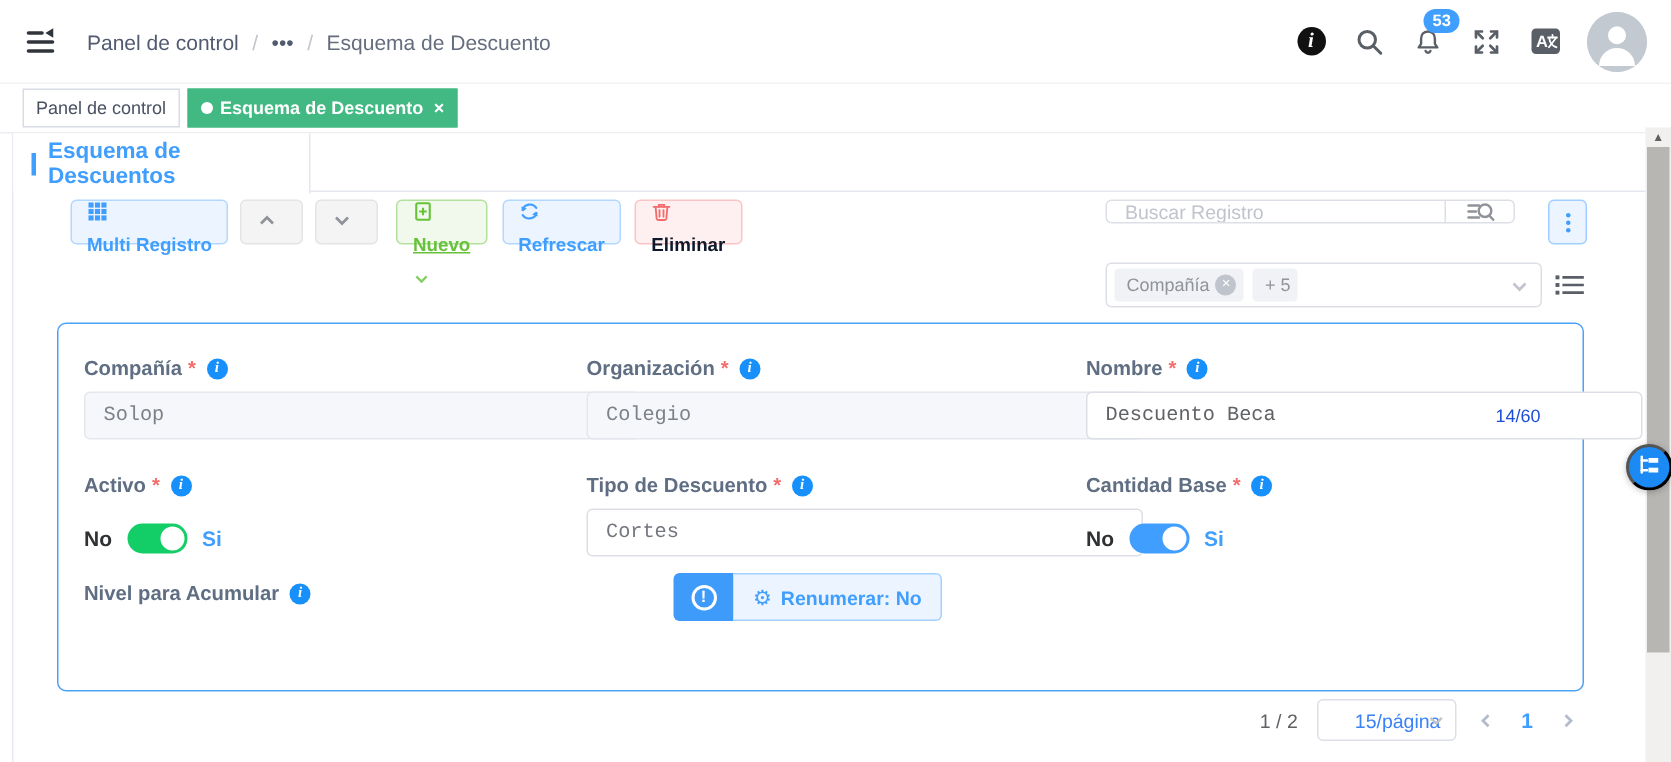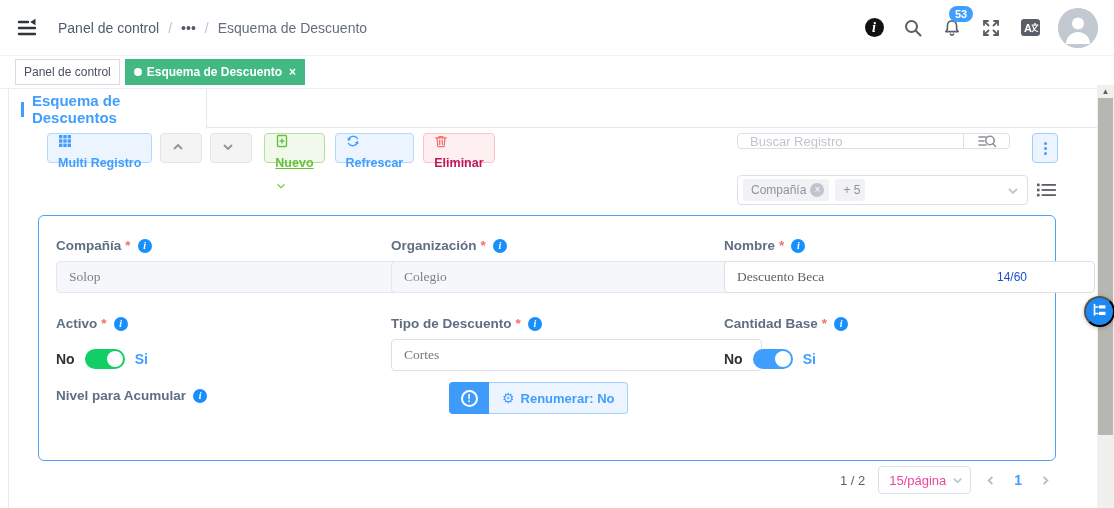--- a/index.html
+++ b/index.html
@@ -42,21 +42,21 @@
 
   
   .btnrow { position:absolute; left:47px; top:133px; display:flex; align-items:center; }
   .btn { height:30px; border-radius:4px; display:inline-flex; align-items:flex-start; gap:5px;
     font-size:12.5px; font-weight:700; padding:0 10px; cursor:pointer; border:1px solid transparent;flex-direction:column; }
   .btn-blue { color:#409eff; background:#ecf5ff; border-color:#b3d8ff; }
   .btn-gray { width:42px; justify-content:center; background:#f4f4f5; border-color:#e4e4e7; margin-left:8px; }
   .btn-green { color:#67c23a; background:#f0f9eb; border-color:#b3e19d; margin-left:12px; font-weight:700;text-decoration:underline; }
   .btn-green .divider { width:1px; height:18px; background:#c9e9b5; margin:0 4px 0 6px; }
   .btn-refresh { margin-left:10px; }
-  .btn-red { color:#be185d; background:#fef0f0; border-color:#fbc4c4; margin-left:9px; }
+  .btn-red { color:#0f172a; background:#fef0f0; border-color:#fbc4c4; margin-left:9px; }
 
   .search-box { position:absolute; left:737px; top:133px; width:273px; height:16px; background:#fff;
     border:1px solid #dcdfe6; border-radius:4px; display:flex; }
   .search-box input { flex:1; border:none; outline:none; padding:0 12px; font-size:13px; color:#606266;
     font-family:inherit; background:transparent; }
   .search-box input::placeholder { color:#c0c4cc; }
   .search-append { width:46px; border-left:1px solid #dcdfe6; display:flex; align-items:center; justify-content:center; cursor:pointer; }
   .dots-btn { position:absolute; left:1032px; top:133px; width:26px; height:30px; background:#ecf5ff;
     border:1px solid #a0cfff; border-radius:4px; display:flex; flex-direction:column; align-items:center;
     justify-content:center; gap:2px; cursor:pointer; }
@@ -74,21 +74,21 @@
   
   .card { position:absolute; left:38px; top:215px; width:1018px; height:246px;
     border:1px solid #4da2f8; border-radius:6px; background:#fff; }
   .fgroup { position:absolute; width:313px; }
   .flabel { font-size:13.5px; font-weight:700; color:#5f6e82; display:flex; align-items:center; gap:4px; }
   .star { color:#f56c6c; font-weight:700; }
   .info-dot { width:14px; height:14px; border-radius:50%; background:#1890fb; color:#fff;
     font-family:"Liberation Serif",serif; font-style:italic; font-weight:bold; font-size:10px;
     display:inline-flex; align-items:center; justify-content:center; margin-left:3px; }
   .finput { width:371px; height:32px; border:1px solid #dcdfe6; border-radius:4px; background:#fff;
-    font-size:13.5px; color:#606266; padding:0 12px; outline:none; font-family:Liberation Serif, serif; }
+    font-size:13.5px; color:#606266; padding:0 12px; outline:none; font-family:Liberation Mono, monospace; }
   .finput.disabled { background:#f5f7fa; border-color:#e4e7ed; color:#7d828a; }
   .input-wrap { position:relative; width:313px; }
   .counter { position:absolute; right:10px; top:9px; font-size:12px; color:#1d4ed8; }
 
   .switch-row { display:flex; align-items:center; gap:10px; }
   .sw-off { font-size:14px; font-weight:700; color:#303133; }
   .sw-on { font-size:14px; font-weight:700; color:#409eff; }
   .switch { width:40px; height:20px; border-radius:10px; position:relative; cursor:pointer; }
   .switch.green { background:#13ce66; }
   .switch.blue { background:#409eff; }
@@ -101,21 +101,21 @@
     font-size:11px; font-weight:bold; display:flex; align-items:center; justify-content:center; }
   .ren-btn { height:32px; background:#ecf5ff; border:1px solid #a3d1ff; border-left:none;
     border-radius:0 4px 4px 0; display:flex; align-items:center; gap:6px; padding:0 13px;
     color:#409eff; font-size:13px; font-weight:600; }
   .gear { font-size:14px; line-height:1; }
 
   
   .pager { position:absolute; top:466px; right:62px; height:28px; display:flex; align-items:center; gap:13px; }
   .pg-total { font-size:13px; color:#606266; }
   .pg-size { position:relative; width:93px; height:28px; border:1px solid #dcdfe6; border-radius:4px;
-    font-size:13px; color:#ec4899; display:flex; align-items:center; padding-left:10px; cursor:pointer; background:#fff; }
+    font-size:13px; color:#3b82f6; display:flex; align-items:center; padding-left:24px; cursor:pointer; background:#fff; }
   .pg-size svg { position:absolute; right:6px; top:7px; }
   .pg-arrow { cursor:pointer; display:flex; align-items:center; }
   .pg-cur { color:#409eff; font-size:14px; font-weight:700; cursor:pointer; padding:0 4px; }
 
   
   .scrollbar { position:absolute; right:0; top:85px; width:17px; height:423px; background:#f1f0ee; }
   .sb-arrow { width:17px; height:13px; text-align:center; font-size:8px; color:#606060; line-height:13px; cursor:pointer; }
   .sb-thumb { position:absolute; left:1px; top:13px; width:15px; height:337px; background:#b8b6b3; cursor:pointer; }
   .fab { position:absolute; left:1084px; top:296px; width:31px; height:31px; border-radius:50%;
     background:#1b8af5; z-index:20; display:flex; align-items:center; justify-content:center; cursor:pointer;

